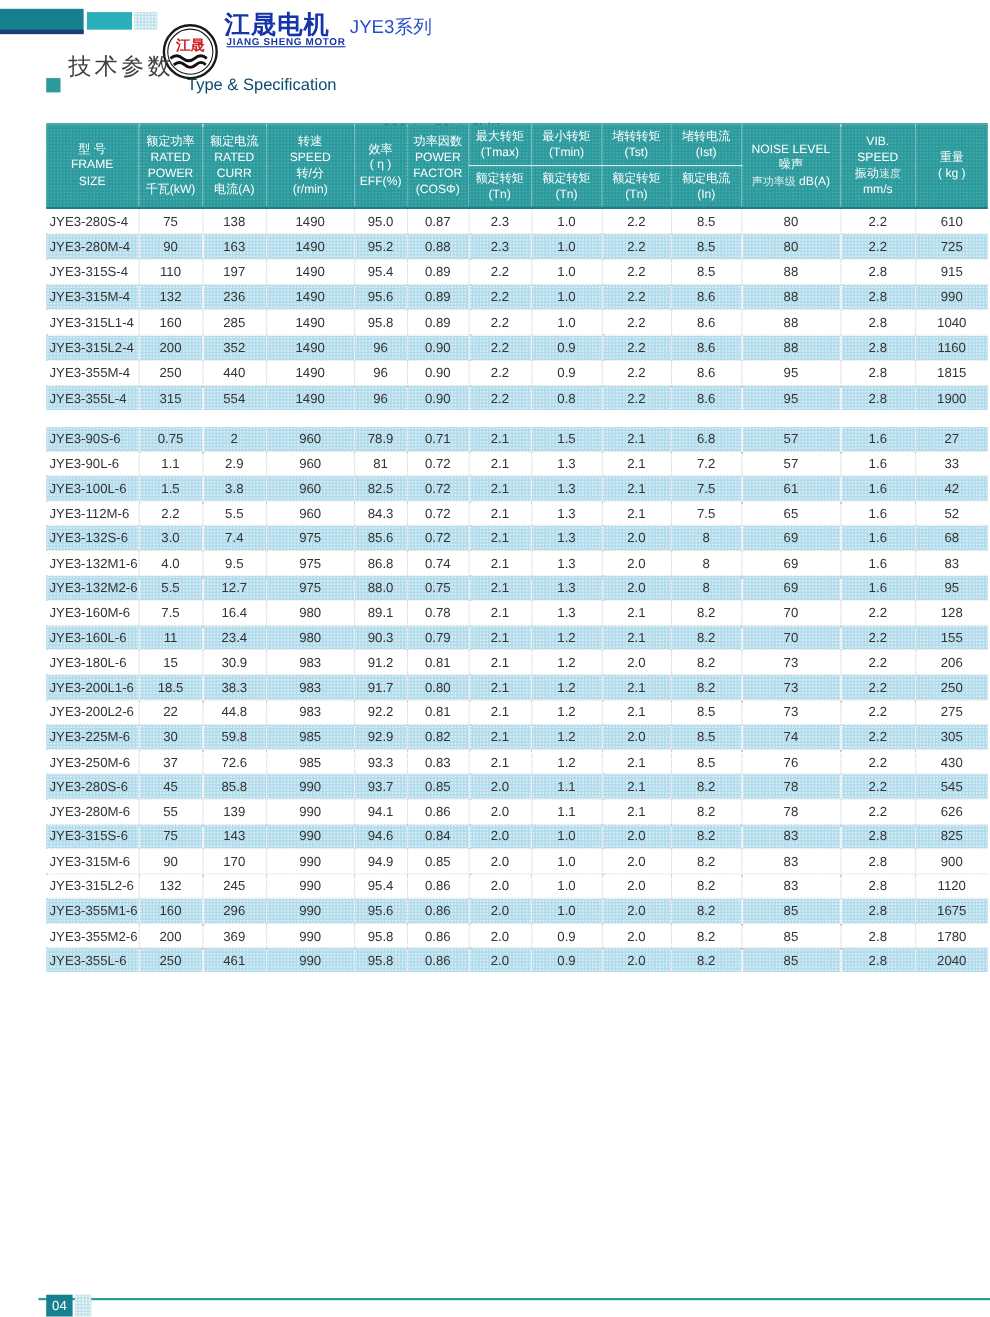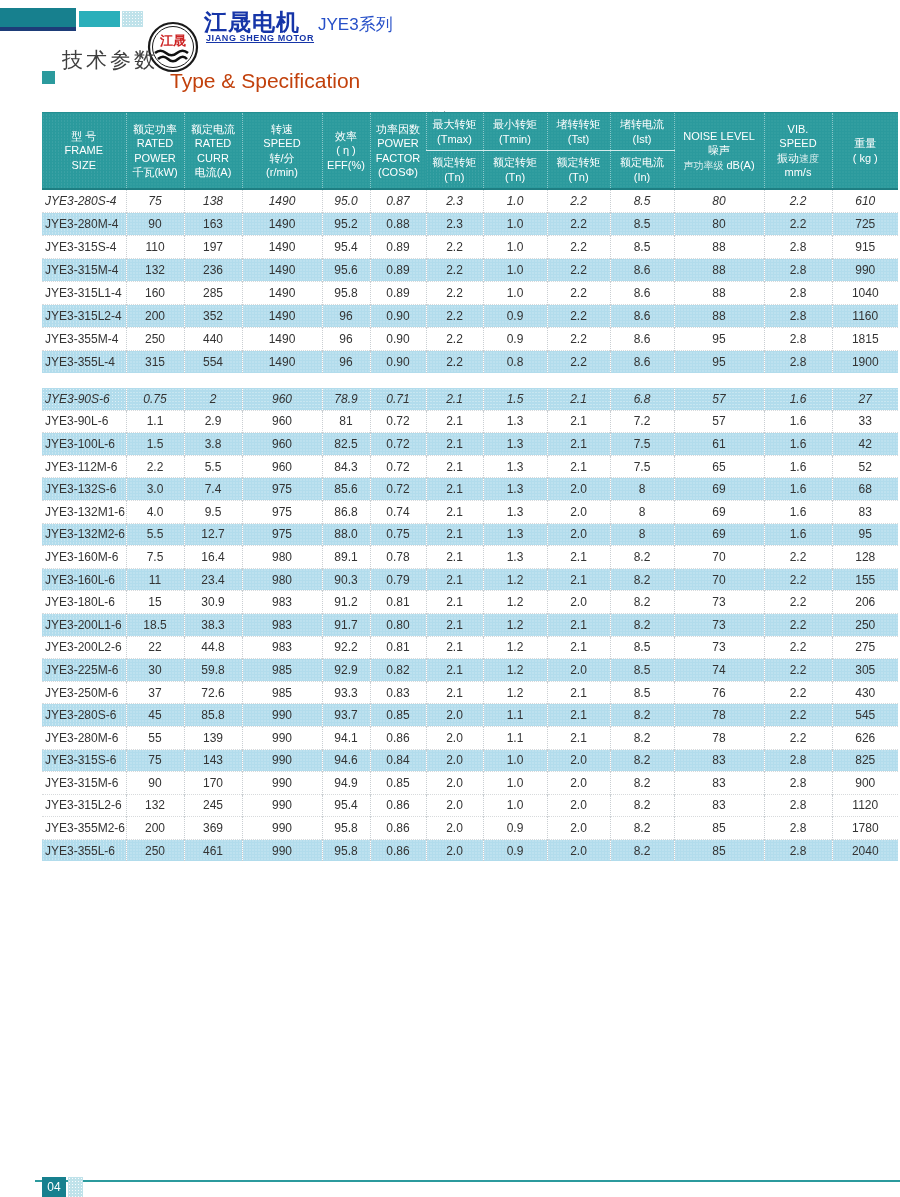--- a/index.html
+++ b/index.html
@@ -16,21 +16,21 @@
     background-image:radial-gradient(rgba(255,255,255,.9) .8px,transparent .9px);background-size:3px 3px;}
   .logo-circle{position:absolute;left:146px;top:1px;margin-top:20px;}
   .logo-cn{position:absolute;left:204px;top:7px;font-size:23px;font-weight:bold;
     color:var(--logo_blue,#1635a8);letter-spacing:1px;white-space:nowrap;}
   .logo-en{position:absolute;left:206px;top:33px;font-size:9px;font-weight:bold;
     color:var(--logo_blue,#1635a8);letter-spacing:.6px;white-space:nowrap;text-decoration:underline;}
   .series{position:absolute;left:318px;top:13px;font-size:17px;color:var(--series_blue,#2750c8);white-space:nowrap;}
   
   .sec-square{position:absolute;left:42px;top:71px;width:13px;height:13px;background:var(--header_teal,#2b9a9d);}
   .sec-cn{position:absolute;left:62px;top:46px;font-size:21px;color:#3f3f3f;letter-spacing:3px;white-space:nowrap;}
-  .sec-en{position:absolute;left:170px;top:69px;font-size:21px;color:#c2410c;white-space:nowrap;}
+  .sec-en{position:absolute;left:170px;top:69px;font-size:15px;color:#0c4a6e;white-space:nowrap;}
   .sec-note{position:absolute;left:348px;top:69px;font-size:13px;color:#222;white-space:nowrap;margin-top:40px;}
   
   .spec-table{border-collapse:collapse;table-layout:fixed;width:856px;}
   .t1{position:absolute;left:42px;top:112px;}
   .t2{position:absolute;left:42px;top:388px;}
   thead th{
     background:var(--header_teal,#2b9a9d);
     background-image:radial-gradient(rgba(255,255,255,.14) .7px,transparent .8px);background-size:3px 3px;
     color:#fff;font-weight:normal;font-size:11px;line-height:1.3;
     padding:0;vertical-align:middle;border-left:1px dotted rgba(255,255,255,.45);
@@ -42,21 +42,21 @@
   th.split-top{border-bottom:1px solid rgba(255,255,255,.8);}
   thead{border-bottom:2px solid #1e7e82;}
   .hl{display:block;text-align:center;}
   .sub{font-size:10px;opacity:.82;}
   tbody td{
     font-size:12px;color:#333;text-align:center;padding:0;
     border-left:1px dotted #c9ced2;border-top:1px dotted #d7dadc;
     overflow:hidden;white-space:nowrap;
   }
   tbody td:first-child{border-left:none;}
-  tbody tr:first-child td{border-top:none;font-style:italic;}
+  tbody tr:first-child td{border-top:none;}
   .t1 tbody td{height:22px;}
   .t2 tbody td{height:21.6px;}
   td.model{text-align:left;padding-left:3px;}
   tr.shade td{
     background-color:var(--row_blue,#b2dcec);
     background-image:radial-gradient(rgba(255,255,255,.55) .7px,transparent .8px);
     background-size:3px 3px;
   }
   
   .footer-line{position:absolute;left:35px;top:1180px;width:865px;height:2px;background:var(--header_teal,#2b9a9d);}
@@ -620,20 +620,35 @@
         <td>95.4</td>
         <td>0.86</td>
         <td>2.0</td>
         <td>1.0</td>
         <td>2.0</td>
         <td>8.2</td>
         <td>83</td>
         <td>2.8</td>
         <td>1120</td>
       </tr>
+      <tr class="shade">
+        <td class="model">JYE3-355M1-6</td>
+        <td>160</td>
+        <td>296</td>
+        <td>990</td>
+        <td>95.6</td>
+        <td>0.86</td>
+        <td>2.0</td>
+        <td>1.0</td>
+        <td>2.0</td>
+        <td>8.2</td>
+        <td>85</td>
+        <td>2.8</td>
+        <td>1675</td>
+      </tr>
       <tr>
         <td class="model">JYE3-355M2-6</td>
         <td>200</td>
         <td>369</td>
         <td>990</td>
         <td>95.8</td>
         <td>0.86</td>
         <td>2.0</td>
         <td>0.9</td>
         <td>2.0</td>

